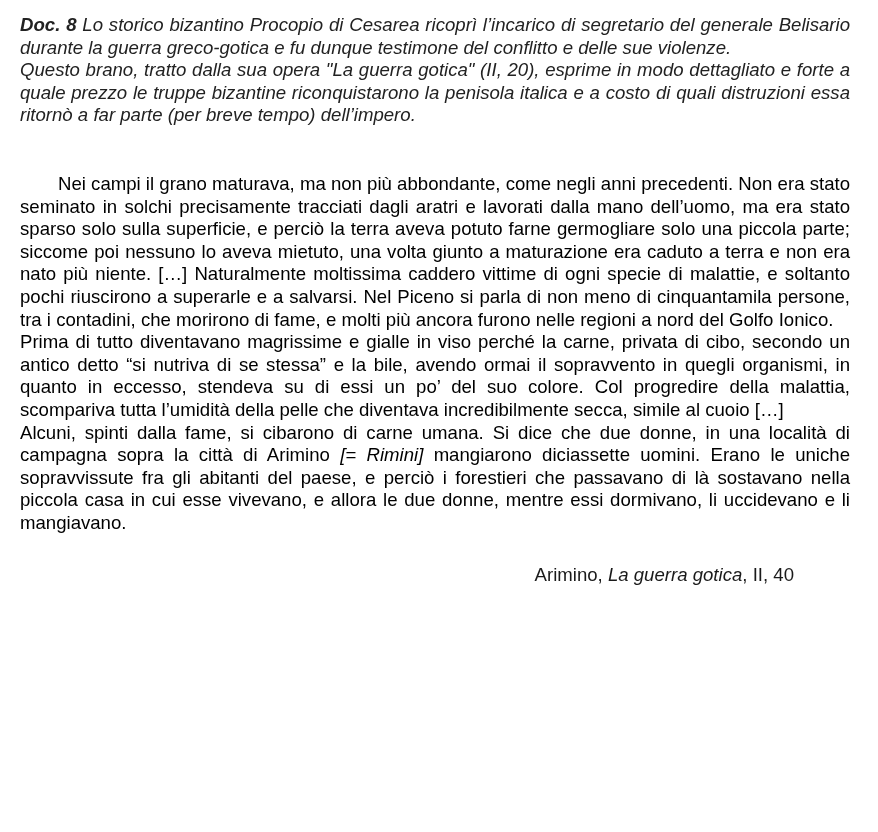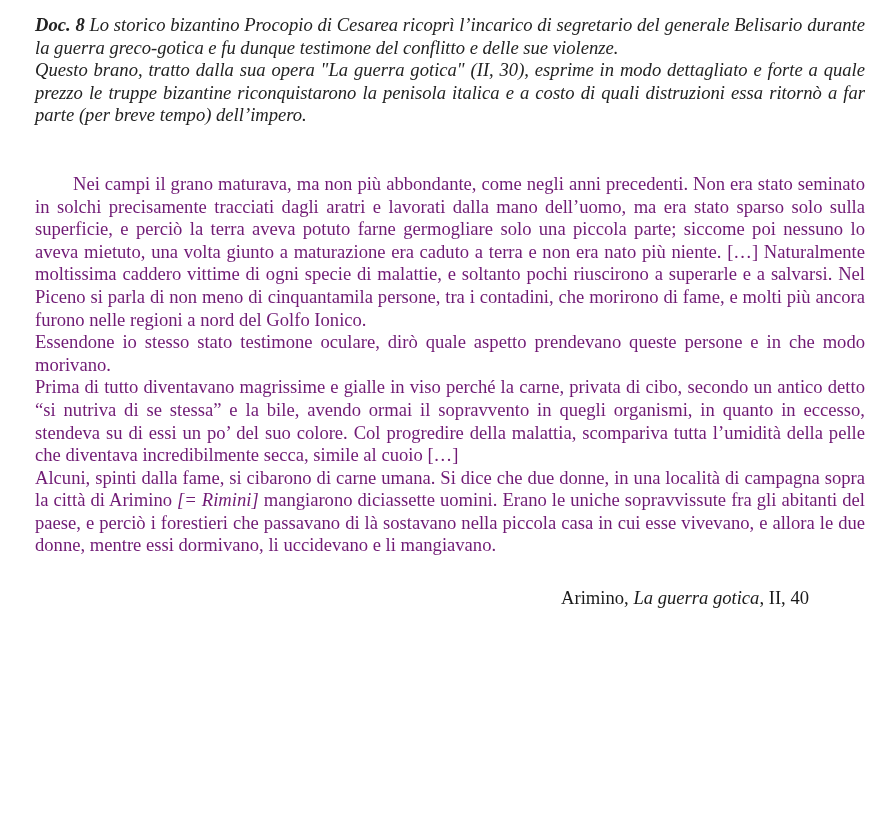--- a/index.html
+++ b/index.html
@@ -1,37 +1,36 @@
 <!DOCTYPE html>
 <html><head>
 <meta charset="utf-8">
 <style>
   html, body { margin:0; padding:0; background:#ffffff; }
   body { width:878px; height:832px; overflow:hidden; position:relative; color:#1a1a1a; }
-  .doc { position:absolute; left:35px; top:14px; width:830px; font-family:Liberation Serif, serif; }
+  .doc { position:absolute; left:20px; top:14px; width:830px; font-family:Liberation Sans, sans-serif; }
   .intro { font-style:italic; font-size:18.6px; line-height:22.6px; text-align:justify; color:#222; }
   .intro p { margin:0; }
   .intro .label { font-weight:bold; }
-  .body { margin-top:46px; font-size:18.6px; line-height:22.6px; text-align:justify; color:#701a75; }
+  .body { margin-top:46px; font-size:18.6px; line-height:22.6px; text-align:justify; color:#000000; }
   .body p { margin:0; }
   .body p.first { text-indent:38px; }
   .body i { font-style:italic; }
   .cite { margin-top:30px; font-size:18.6px; text-align:right; padding-right:56px; }
   .cite i { font-style:italic;text-align:center; }
 </style>
 </head>
 <body>
 
 <div class="doc">
   <div class="intro">
     <p><span class="label">Doc. 8</span><span> Lo storico bizantino Procopio di Cesarea ricoprì l’incarico di  segretario del generale Belisario durante la guerra greco-gotica e fu dunque testimone del conflitto e delle sue violenze.</span></p>
-    <p>Questo brano, tratto dalla sua opera "La guerra gotica" (II, 30), esprime in modo dettagliato e forte a quale prezzo le truppe bizantine riconquistarono la penisola italica e a costo di quali distruzioni essa ritornò a far parte (per breve tempo) dell’impero.</p>
+    <p>Questo brano, tratto dalla sua opera "La guerra gotica" (II, 20), esprime in modo dettagliato e forte a quale prezzo le truppe bizantine riconquistarono la penisola italica e a costo di quali distruzioni essa ritornò a far parte (per breve tempo) dell’impero.</p>
   </div>
 
   <div class="body">
     <p class="first">Nei campi il grano maturava, ma non più abbondante, come negli anni precedenti. Non era stato seminato in solchi precisamente tracciati dagli aratri e lavorati dalla mano dell’uomo, ma era stato sparso solo sulla superficie, e perciò la terra aveva potuto farne germogliare solo una piccola parte; siccome poi nessuno lo aveva mietuto, una volta giunto a maturazione era caduto a terra e non era nato più niente. […] Naturalmente moltissima caddero vittime di ogni specie di malattie, e soltanto pochi riuscirono a superarle e a salvarsi. Nel Piceno si parla di non meno di cinquantamila persone, tra i contadini, che morirono di fame, e molti più ancora furono nelle regioni a nord del Golfo Ionico.</p>
-    <p>Essendone io stesso stato testimone oculare, dirò quale aspetto prendevano queste persone e in che modo morivano.</p>
     <p>Prima di tutto diventavano magrissime e gialle in viso perché la carne, privata di cibo, secondo un antico detto “si nutriva di se stessa” e la bile, avendo ormai il sopravvento in quegli organismi, in quanto in eccesso, stendeva su di essi un po’ del suo colore. Col progredire della malattia, scompariva tutta l’umidità della pelle che diventava incredibilmente secca, simile al cuoio […]</p>
     <p><span>Alcuni, spinti dalla fame, si cibarono di carne umana. Si dice che due donne, in una località di campagna sopra la città di Arimino </span><i>[= Rimini]</i><span> mangiarono diciassette uomini. Erano le uniche sopravvissute fra gli abitanti del paese, e perciò i forestieri che passavano di là sostavano nella piccola casa in cui esse vivevano, e allora le due donne, mentre essi dormivano, li uccidevano e li mangiavano.</span></p>
   </div>
 
   <div class="cite"><span>Arimino, </span><i>La guerra gotica</i><span>, II, 40</span></div>
 </div>
 
 </body></html>

